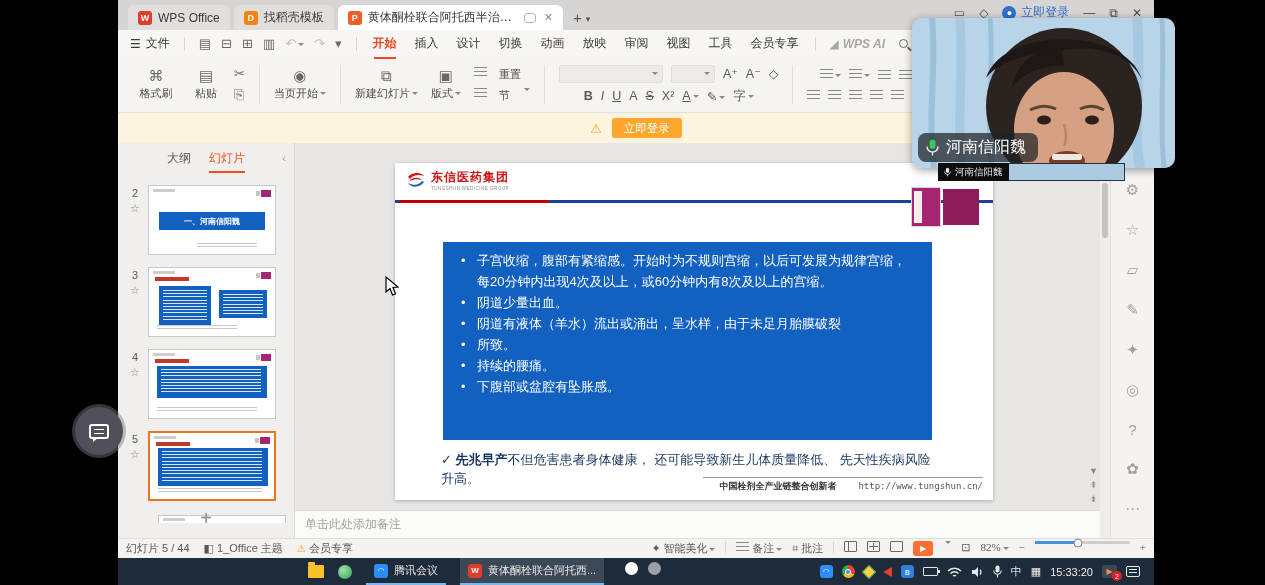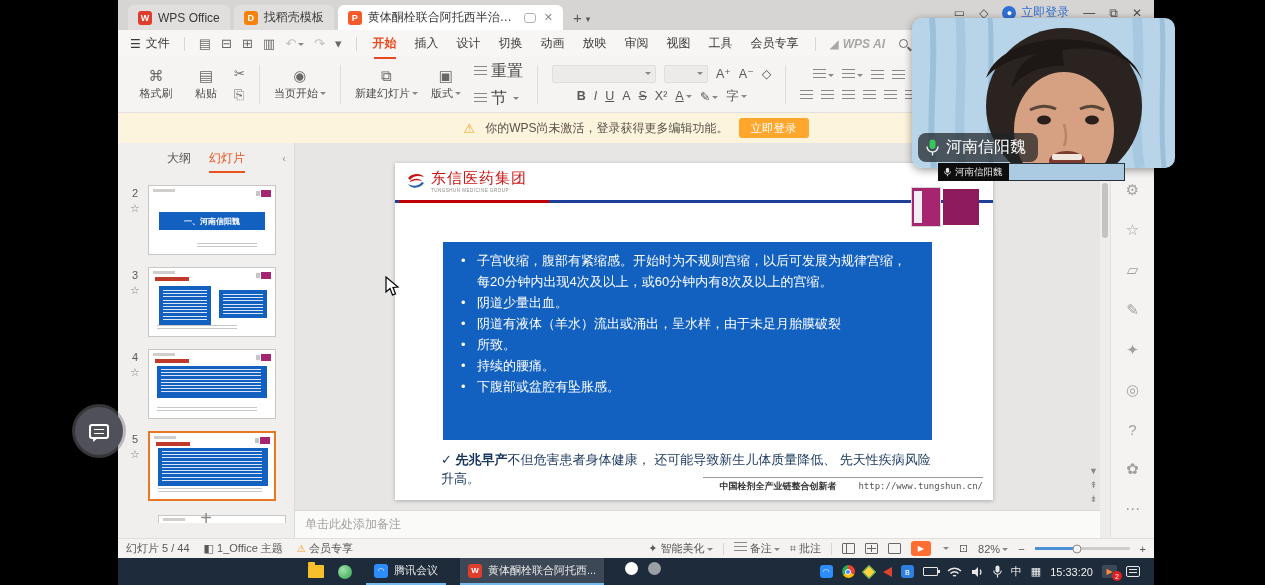--- a/index.html
+++ b/index.html
@@ -39,21 +39,21 @@
   .search-glass::after { content:""; position:absolute; width:5px; height:1.5px; background:#6a6866; transform:rotate(45deg); left:7px; top:8px; }
 
   
   .toolbar { height:56px; background:#f5f4f2; border-bottom:1px solid #e3e1e0; display:flex; align-items:stretch; padding:4px 10px; gap:8px; }
   .tgroup { display:flex; align-items:center; gap:6px; padding:0 6px; }
   .tsep { width:1px; background:#e0dedd; margin:4px 0; }
   .tb-big { display:flex; flex-direction:column; align-items:center; justify-content:center; min-width:44px; gap:3px; color:#4d4b49; font-size:11px; }
   .tb-big .gi { font-size:15px; color:#6a6866; line-height:14px; }
   .caret { display:inline-block; width:0; height:0; border-left:3px solid transparent; border-right:3px solid transparent; border-top:3.5px solid #8a8886; margin-left:2px; vertical-align:middle; }
   .tb-col { display:flex; flex-direction:column; justify-content:center; gap:6px; color:#6a6866; font-size:13px; }
-  .tb-col .row { display:flex; align-items:center; gap:4px; font-size:16px; color:#4d4b49; }
+  .tb-col .row { display:flex; align-items:flex-start; gap:12px; font-size:11px; color:#4d4b49; }
   .fontgrp { display:flex; flex-direction:column; justify-content:center; gap:5px; }
   .fg-row { display:flex; align-items:center; gap:8px; color:#5a5856; font-size:12px; }
   .combo { width:104px; height:18px; background:#ecebea; border:1px solid #e0dedd; border-radius:2px; display:flex; align-items:center; justify-content:flex-end; padding:0 4px; }
   .combo.small { width:44px; }
   .fmt { font-size:12.5px; color:#5a5856; }
   .ln { display:inline-block; width:13px; height:10px; background:repeating-linear-gradient(to bottom,#8a8886 0 1.2px,transparent 1.2px 4px); }
 
   
   .warnbar { height:30px; background:#fcf4dc; display:flex; align-items:center; justify-content:center; gap:10px; font-size:12px; color:#55524b; }
   .warn-tri { color:#f6a623; font-size:13px; }
@@ -86,21 +86,21 @@
   .add-slide { position:absolute; left:0; right:0; bottom:8px; text-align:center; color:#8a8886; font-size:20px; }
 
   
   .main-col { flex:1; display:flex; flex-direction:column; background:#e7e6e5; }
   .canvas { position:relative; height:367px; }
   .notes { height:28px; background:#fafaf9; border-top:1px solid #dcdad9; display:flex; align-items:center; padding-left:10px; font-size:12px; color:#a3a1a0; }
 
   
   .slide { position:absolute; left:100px; top:20px; width:598px; height:337px; background:#fff; box-shadow:0 1px 4px rgba(0,0,0,.25); }
   .s-logo { position:absolute; left:10px; top:6px; display:flex; gap:4px; align-items:center; }
-  .s-logo-txt .cn { color:#c81414; font-weight:normal; font-size:15px; letter-spacing:1px; }
+  .s-logo-txt .cn { color:#c81414; font-weight:bold; font-size:12px; letter-spacing:1px; }
   .s-logo-txt .en { color:#8a8886; font-size:4.5px; letter-spacing:.5px; }
   .s-rule-blue { position:absolute; left:0; right:0; top:37px; height:3px; background:#1e3f97; }
   .s-rule-red { position:absolute; left:4px; top:37px; width:150px; height:3px; background:#c00000; }
   .s-title { position:absolute; left:56px; top:50px; font-size:21px; font-weight:bold; color:#1c3968; letter-spacing:1px; }
   .s-prod { position:absolute; right:14px; top:24px; width:72px; height:42px; }
   .s-prod .back { position:absolute; right:0; top:2px; width:36px; height:36px; background:#8e1c5c; }
   .s-prod .front { position:absolute; left:4px; top:0; width:30px; height:40px; background:#a62570; border:1px solid #d8d6d5; }
   .s-prod .front::before { content:""; position:absolute; left:2px; top:3px; width:8px; height:32px; background:#f3eef1; }
   .s-box { position:absolute; left:48px; top:79px; width:489px; height:198px; background:#1261c1; padding:8px 14px 6px 10px; }
   .s-box ul { list-style:none; }
@@ -115,21 +115,21 @@
 
   .canvas-nav { position:absolute; right:2px; bottom:6px; display:flex; flex-direction:column; align-items:center; gap:4px; color:#8a8886; font-size:9px; }
 
   
   .vscroll { width:10px; background:#eeedec; position:relative; }
   .vthumb { position:absolute; left:2px; top:40px; width:6px; height:55px; border-radius:3px; background:#c5c3c2; }
   .rightbar { width:44px; background:#f4f3f2; border-left:1px solid #e3e1e0; display:flex; flex-direction:column; align-items:center; padding-top:38px; gap:22px; color:#a3a1a0; font-size:15px; }
 
   
   .statusbar { height:20px; background:#f4f3f2; border-top:1px solid #e0dedd; display:flex; align-items:center; font-size:11px; color:#5a5856; padding:0 8px; gap:14px; }
-  .sb-right { margin-left:auto; display:flex; align-items:center; gap:10px; }
+  .sb-right { margin-left:auto; display:flex; gap:10px;font-family:Liberation Serif, serif; }
   .sb-sep { width:1px; height:12px; background:#d8d6d5; }
   .vm { width:13px; height:11px; border:1.2px solid #6a6866; border-radius:1px; position:relative; }
   .vm.split::before { content:""; position:absolute; left:3px; top:0; bottom:0; width:1.2px; background:#6a6866; }
   .vm.grid::before { content:""; position:absolute; inset:1px; background:
       linear-gradient(#6a6866,#6a6866) center/100% 1px no-repeat,
       linear-gradient(#6a6866,#6a6866) center/1px 100% no-repeat; }
   .play-btn { width:20px; height:15px; background:#ff6e31; border-radius:3px; color:#fff; font-size:8px; display:flex; align-items:center; justify-content:center; }
   .zoom-slider { width:95px; height:3px; background:#cfcdcc; border-radius:2px; position:relative; }
   .zoom-slider .fill { position:absolute; left:0; top:0; bottom:0; width:45%; background:#4a90d9; }
   .zoom-slider .knob { position:absolute; left:45%; top:50%; transform:translate(-50%,-50%); width:9px; height:9px; border-radius:50%; background:#f7f6f5; border:1px solid #8a8886; }
@@ -339,21 +339,20 @@
           <span class="ln"></span>
           <span class="ln"></span>
           <span><span class="ln"></span><span class="caret"></span></span>
           <span><span class="ln"></span><span class="caret"></span></span>
         </div>
       </div>
     </div>
 
     <div class="warnbar">
       <span class="warn-tri">⚠</span>
-      <span>你的WPS尚未激活，登录获得更多编辑功能。</span>
       <span class="warn-btn">立即登录</span>
     </div>
 
     <div class="content">
 
       <div class="thumbs">
         <div class="pt-row">
           <span class="pt-tab">大纲</span>
           <span class="pt-tab active">幻灯片</span>
           <span class="pt-collapse">‹</span>

